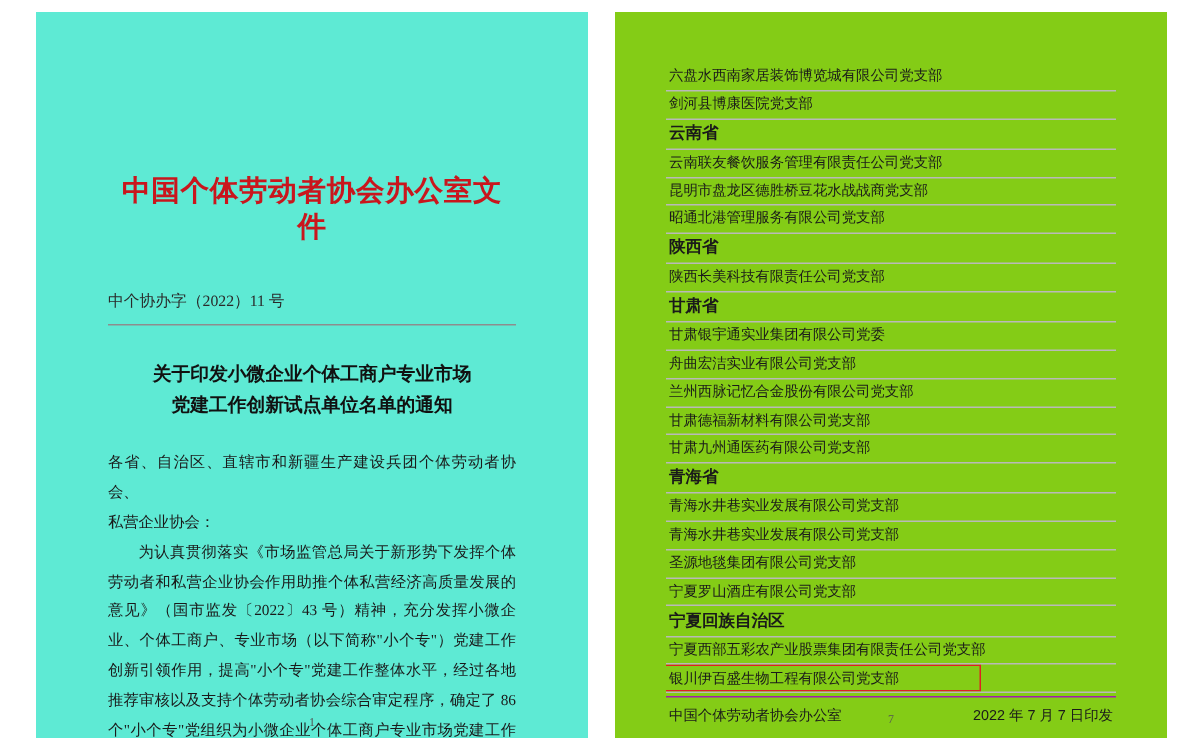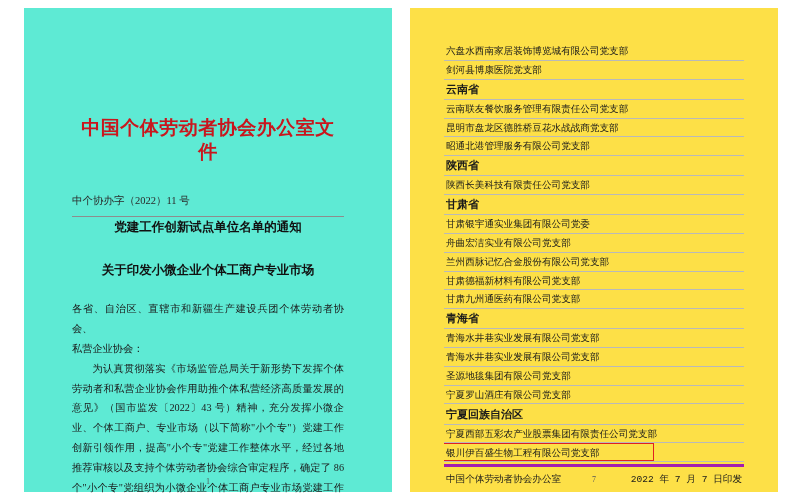--- a/index.html
+++ b/index.html
@@ -88,21 +88,21 @@
     color: #555;
     font-family: "Liberation Serif", serif;
   }
 
   
   #right-page {
     left: 410px;
     top: 8px;
     width: 368px;
     height: 484px;
-    background: #fde047;
+    background: #84cc16;
   }
   #right-inner {
     position: absolute;
     left: 34px;
     top: 34px;
     width: 300px;
     height: 420px;
   }
   .list-line {
     font-family: "Liberation Serif", serif;
@@ -126,26 +126,26 @@
     left: -3px;
     right: 90px;
     top: 0px;
     bottom: 0px;
     border: 1.6px solid #e02020;
     pointer-events: none;
   }
   .footer-row {
     display: flex;
     justify-content: space-between;
-    font-family: Liberation Mono, monospace;
+    font-family: Liberation Sans, sans-serif;
     font-size: 9.6px;
     color: #1a1a1a;
     padding: 6px 2px 0 2px;
     margin-top: 2px;
-    border-top: 3px solid #a21caf;
+    border-top: 1px solid #a21caf;
   }
   .right-page-num {
     position: absolute;
     bottom: 8px;
     left: 0;
     width: 100%;
     text-align: center;
     font-size: 8px;
     color: #555;
     font-family: "Liberation Serif", serif;
@@ -154,22 +154,22 @@
 </head>
 <body>
 
 <div id="page">
 
   <div id="left-page" class="doc-page">
     <div id="left-inner">
       <div class="doc-red-title">中国个体劳动者协会办公室文件</div>
       <div class="doc-number">中个协办字（2022）11 号</div>
       <div class="doc-rule"></div>
+      <div class="doc-main-title">关于印发小微企业个体工商户专业市场</div>
       <div class="doc-main-title" style="margin-top:0">党建工作创新试点单位名单的通知</div>
-      <div class="doc-main-title">关于印发小微企业个体工商户专业市场</div>
       <div class="doc-body">
         <p>各省、自治区、直辖市和新疆生产建设兵团个体劳动者协会、</p>
         <p>私营企业协会：</p>
         <p class="indent">为认真贯彻落实《市场监管总局关于新形势下发挥个体劳动者和私营企业协会作用助推个体私营经济高质量发展的意见》（国市监发〔2022〕43 号）精神，充分发挥小微企业、个体工商户、专业市场（以下简称"小个专"）党建工作创新引领作用，提高"小个专"党建工作整体水平，经过各地推荐审核以及支持个体劳动者协会综合审定程序，确定了 86 个"小个专"党组织为小微企业个体工商户专业市场党建工作创新试点单位（见附件）。</p>
       </div>
     </div>
     <div class="page-num">1</div>
   </div>
 
   <div id="right-page" class="doc-page">

